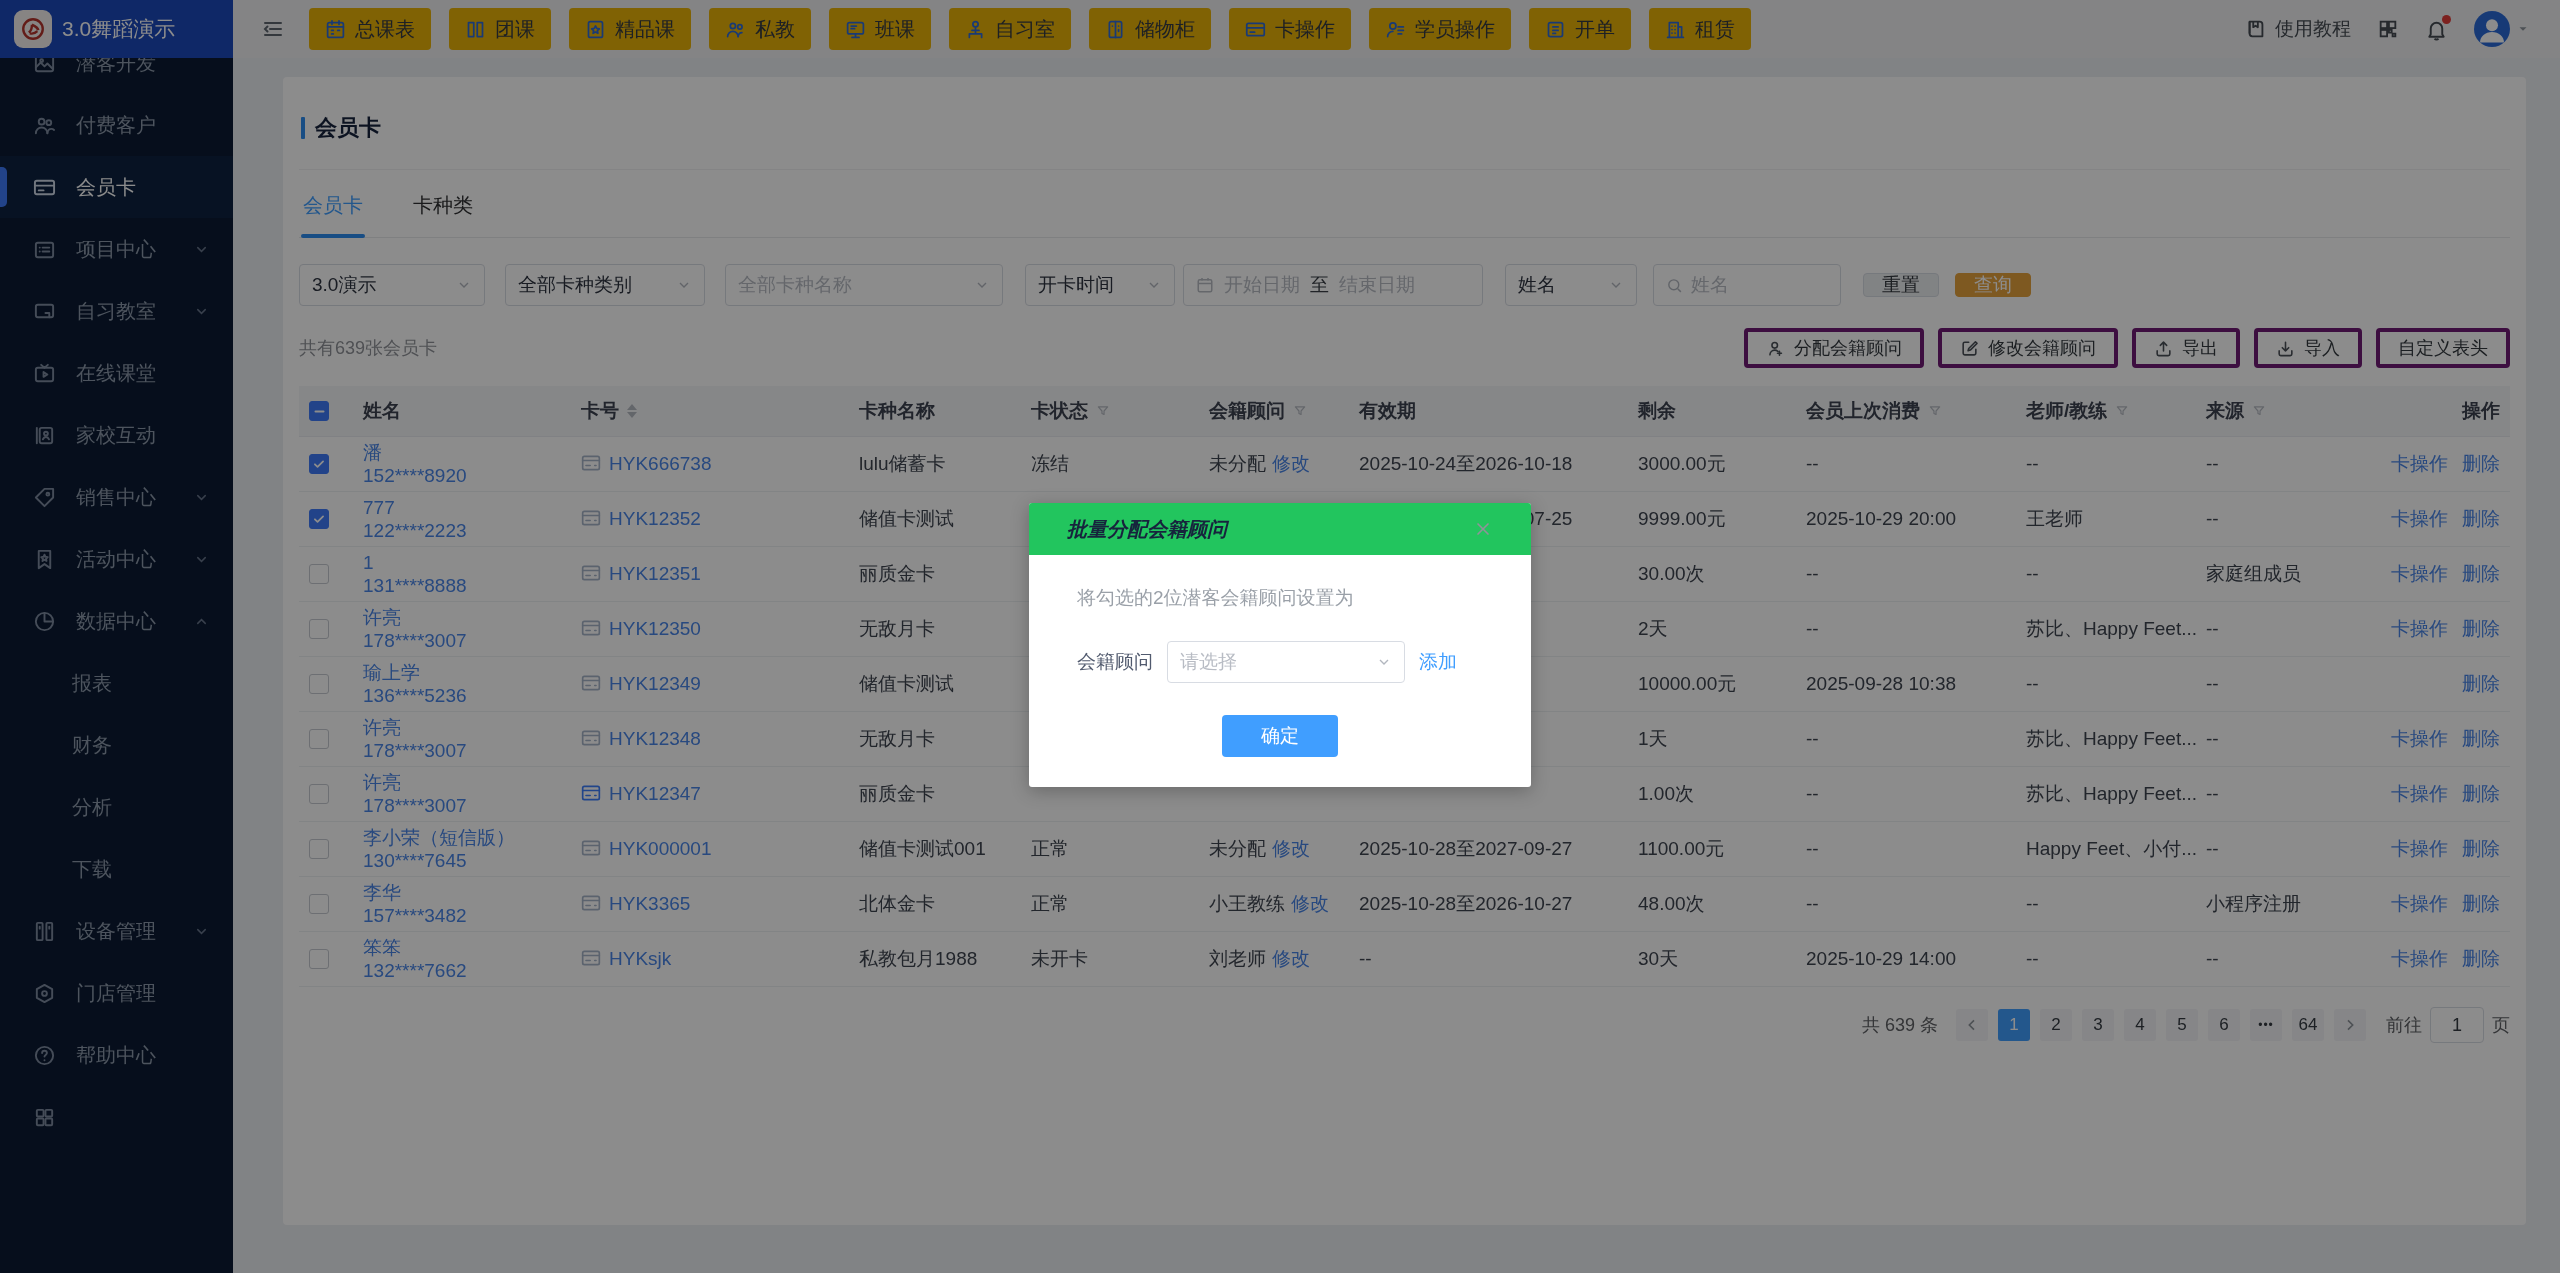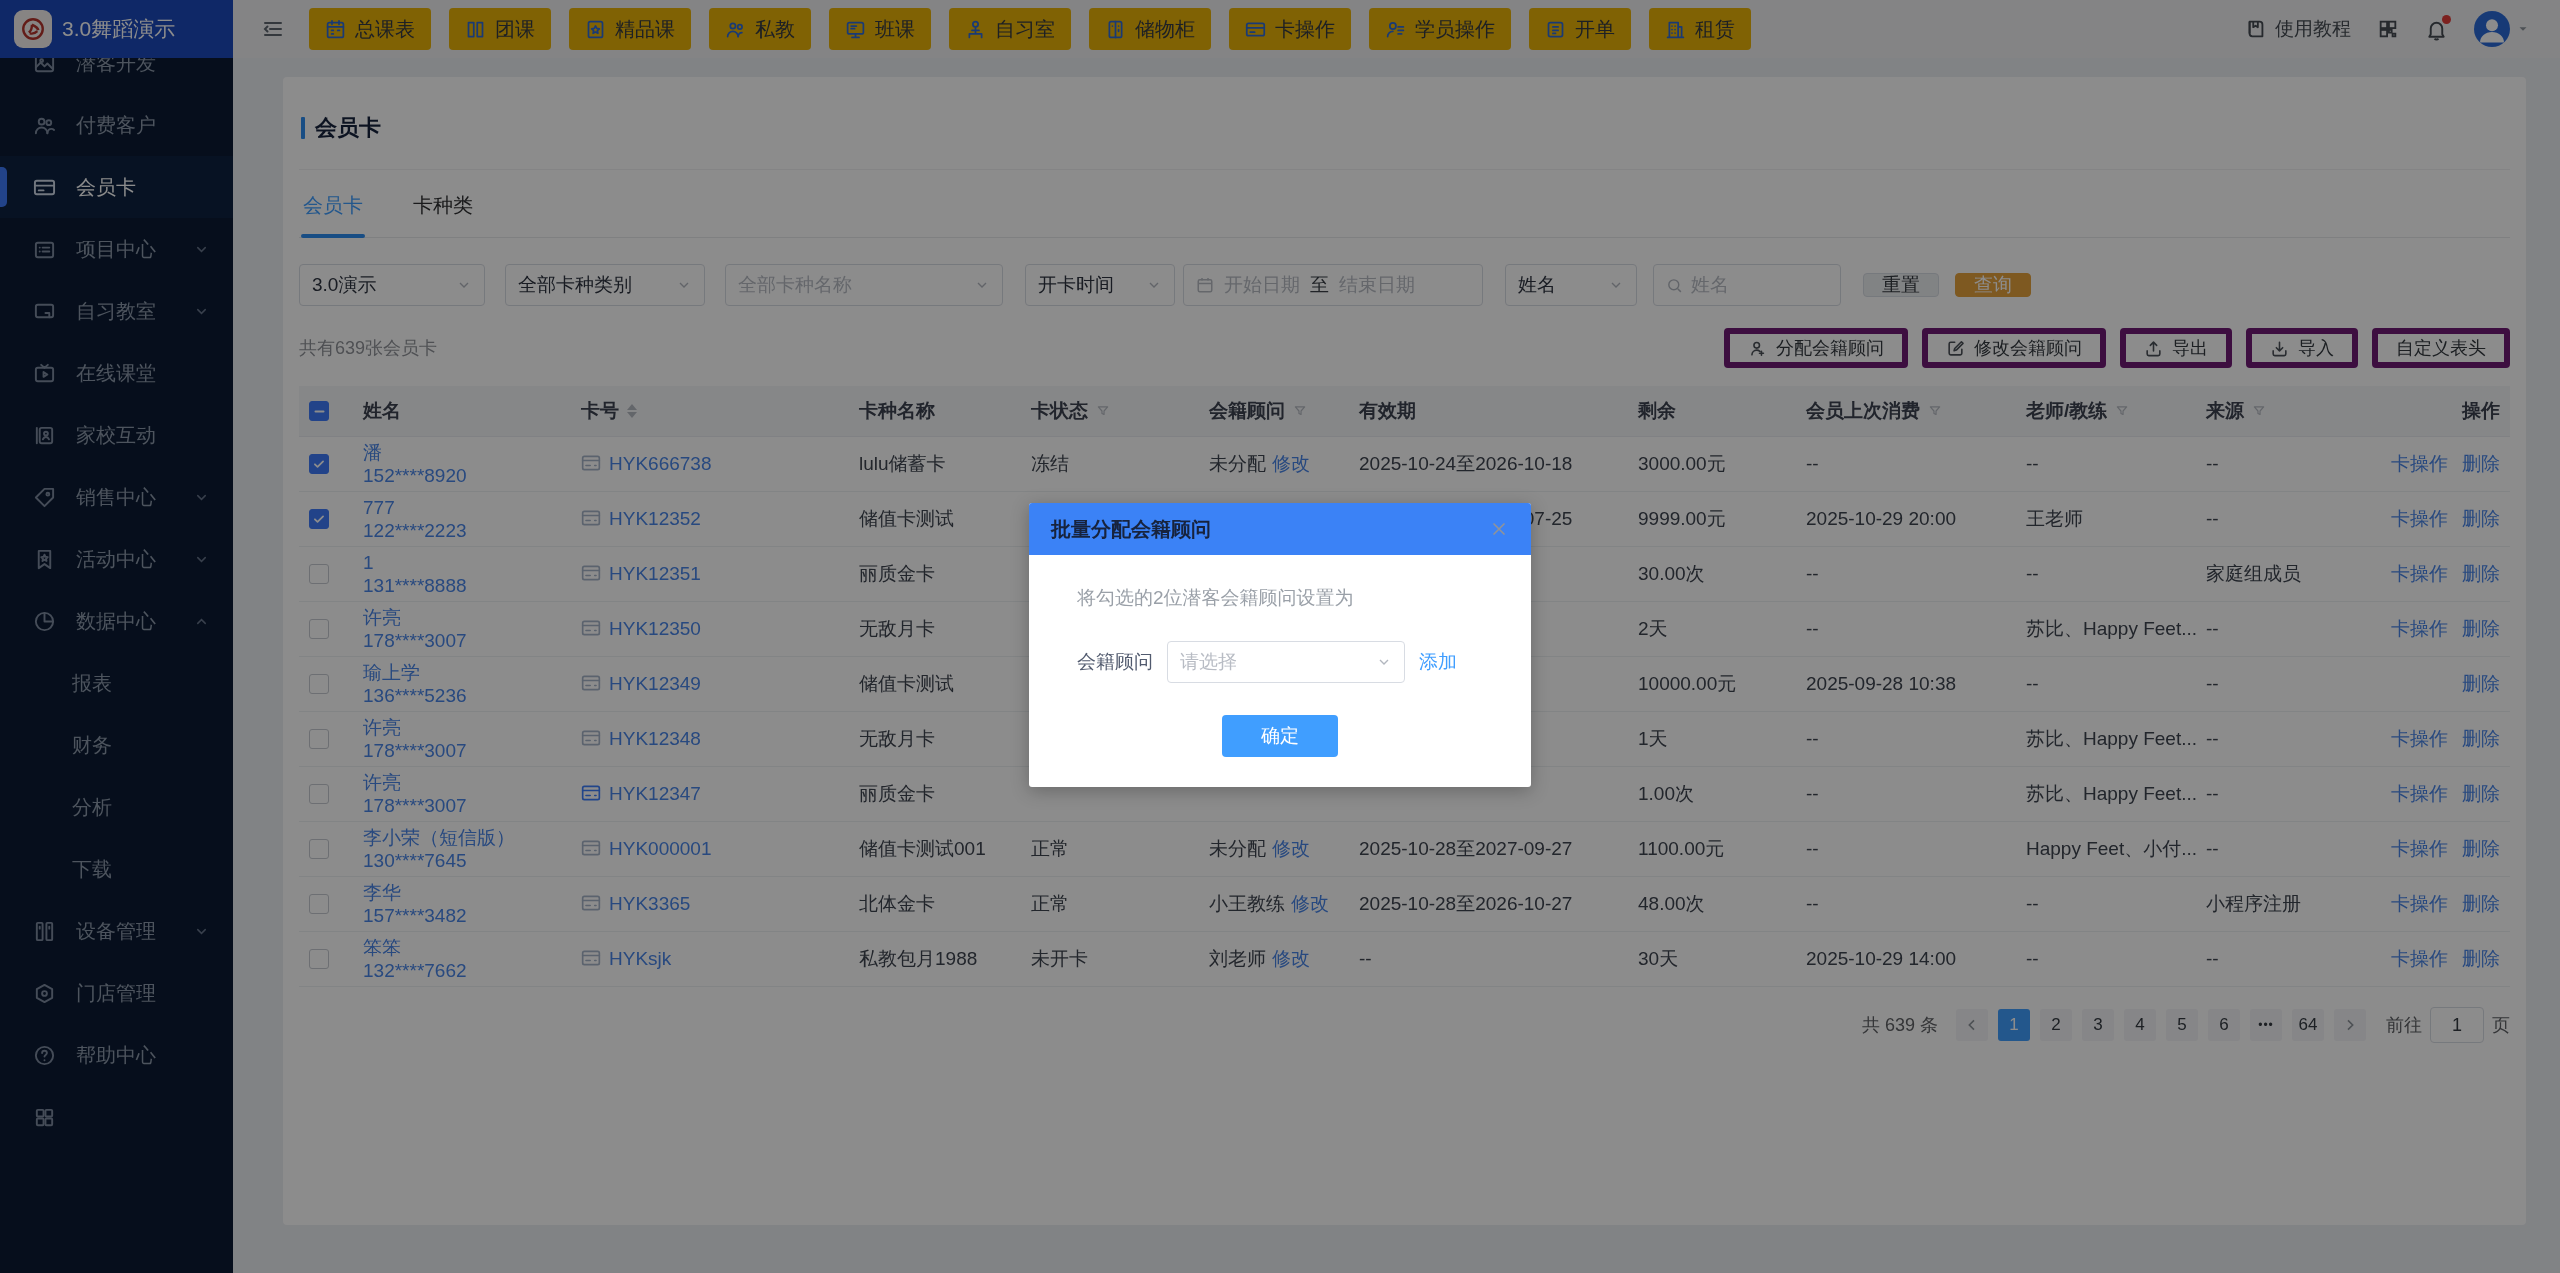--- a/index.html
+++ b/index.html
@@ -57,21 +57,21 @@
   .gap20 { margin-left:20px; } .gap8 { margin-left:8px; } .gap22 { margin-left:22px; } .gap16 { margin-left:16px; }
   .daterange { gap:10px; color:#b8bcc4; }
   .daterange .sep { color:#3c4148; }
   .btn { height:24px; border-radius:4px; font-size:19px; display:flex; align-items:center; justify-content:center; cursor:pointer; border:1px solid #d8dce3; background:#eceef1; color:#33393f; padding:0 18px; }
   .btn.primary-warn { background:#e6a23c; border-color:#e6a23c; color:#fff; }
 
   
   .count-row { display:flex; align-items:center; margin-top:22px; }
   .count-text { color:#909399; font-size:18px; }
   .tool-btns { margin-left:auto; display:flex; gap:14px; }
-  .tool-btn { height:40px; border:6px solid #701a75; border-radius:4px; background:#fff; padding:0 18px; font-size:18px; color:#33393f; display:flex; align-items:center; gap:9px; cursor:pointer; white-space:nowrap; }
+  .tool-btn { height:40px; border:4px solid #701a75; border-radius:4px; background:#fff; padding:0 18px; font-size:18px; color:#33393f; display:flex; align-items:center; gap:9px; cursor:pointer; white-space:nowrap; }
   .tool-btn .ic { color:#4b5158; }
 
   
   table { width:100%; border-collapse:collapse; table-layout:fixed; margin-top:18px; font-size:19px; }
   thead th { background:#f5f6f8; color:#3c4350; font-weight:bold; text-align:left; padding:12px 10px; border-bottom:1px solid #e9ecf0; white-space:nowrap; overflow:hidden; }
   tbody td { padding:4px 10px; border-bottom:1px solid #edf0f3; color:#3f4550; height:50px; white-space:nowrap; overflow:hidden; }
   th.op, td.op { text-align:right; }
   .cb { width:20px; height:20px; border:1px solid #c6cad1; border-radius:3px; background:#fff; display:flex; align-items:center; justify-content:center; cursor:pointer; }
   .cb.on { background:#3e7bfa; border-color:#3e7bfa; color:#fff; }
   .blue { color:#4a86e8; }
@@ -94,21 +94,21 @@
   .pg-total { margin-right:8px; }
   .pg-btn { min-width:32px; height:32px; padding:0 6px; border-radius:3px; background:#f4f5f7; color:#353b43; display:flex; align-items:center; justify-content:center; cursor:pointer; font-size:17px; }
   .pg-btn.active { background:#409eff; color:#fff; }
   .pg-btn.nav { color:#8d939b; }
   .pg-goto { display:flex; align-items:center; gap:8px; margin-left:10px; }
   .pg-input { width:54px; height:36px; border:1px solid #d8dce3; border-radius:4px; text-align:center; font-size:18px; color:#353b43; background:#fff; }
 
   
   .dim { position:absolute; inset:0; background:rgba(0,0,0,0.45); z-index:50; }
   .modal { position:absolute; left:1029px; top:503px; width:502px; background:#fff; border-radius:3px; z-index:60; box-shadow:0 4px 18px rgba(0,0,0,0.25); }
-  .modal-header { background:#3b82f6; height:52px; display:flex; align-items:center; padding:0 22px; border-radius:3px 3px 0 0; }
+  .modal-header { background:#22c55e; height:52px; display:flex; align-items:center; padding:0 38px; border-radius:3px 3px 0 0;font-style:italic; }
   .modal-title { font-size:20px; font-weight:bold; color:#17233d; }
   .modal-close { margin-left:auto; color:#909399; cursor:pointer; }
   .modal-body { padding:30px 30px 6px 48px; }
   .modal-msg { color:#9aa0a8; font-size:19px; }
   .modal-form { display:flex; align-items:center; margin-top:30px; gap:14px; }
   .modal-label { color:#515a6e; font-size:19px; }
   .modal-sel { width:238px; }
   .modal-add { color:#409eff; font-size:19px; cursor:pointer; }
   .modal-footer { display:flex; justify-content:center; padding:26px 0 30px; }
   .btn-confirm { width:116px; height:42px; background:#409eff; color:#fff; border:none; border-radius:4px; font-size:19px; display:flex; align-items:center; justify-content:center; cursor:pointer; }

